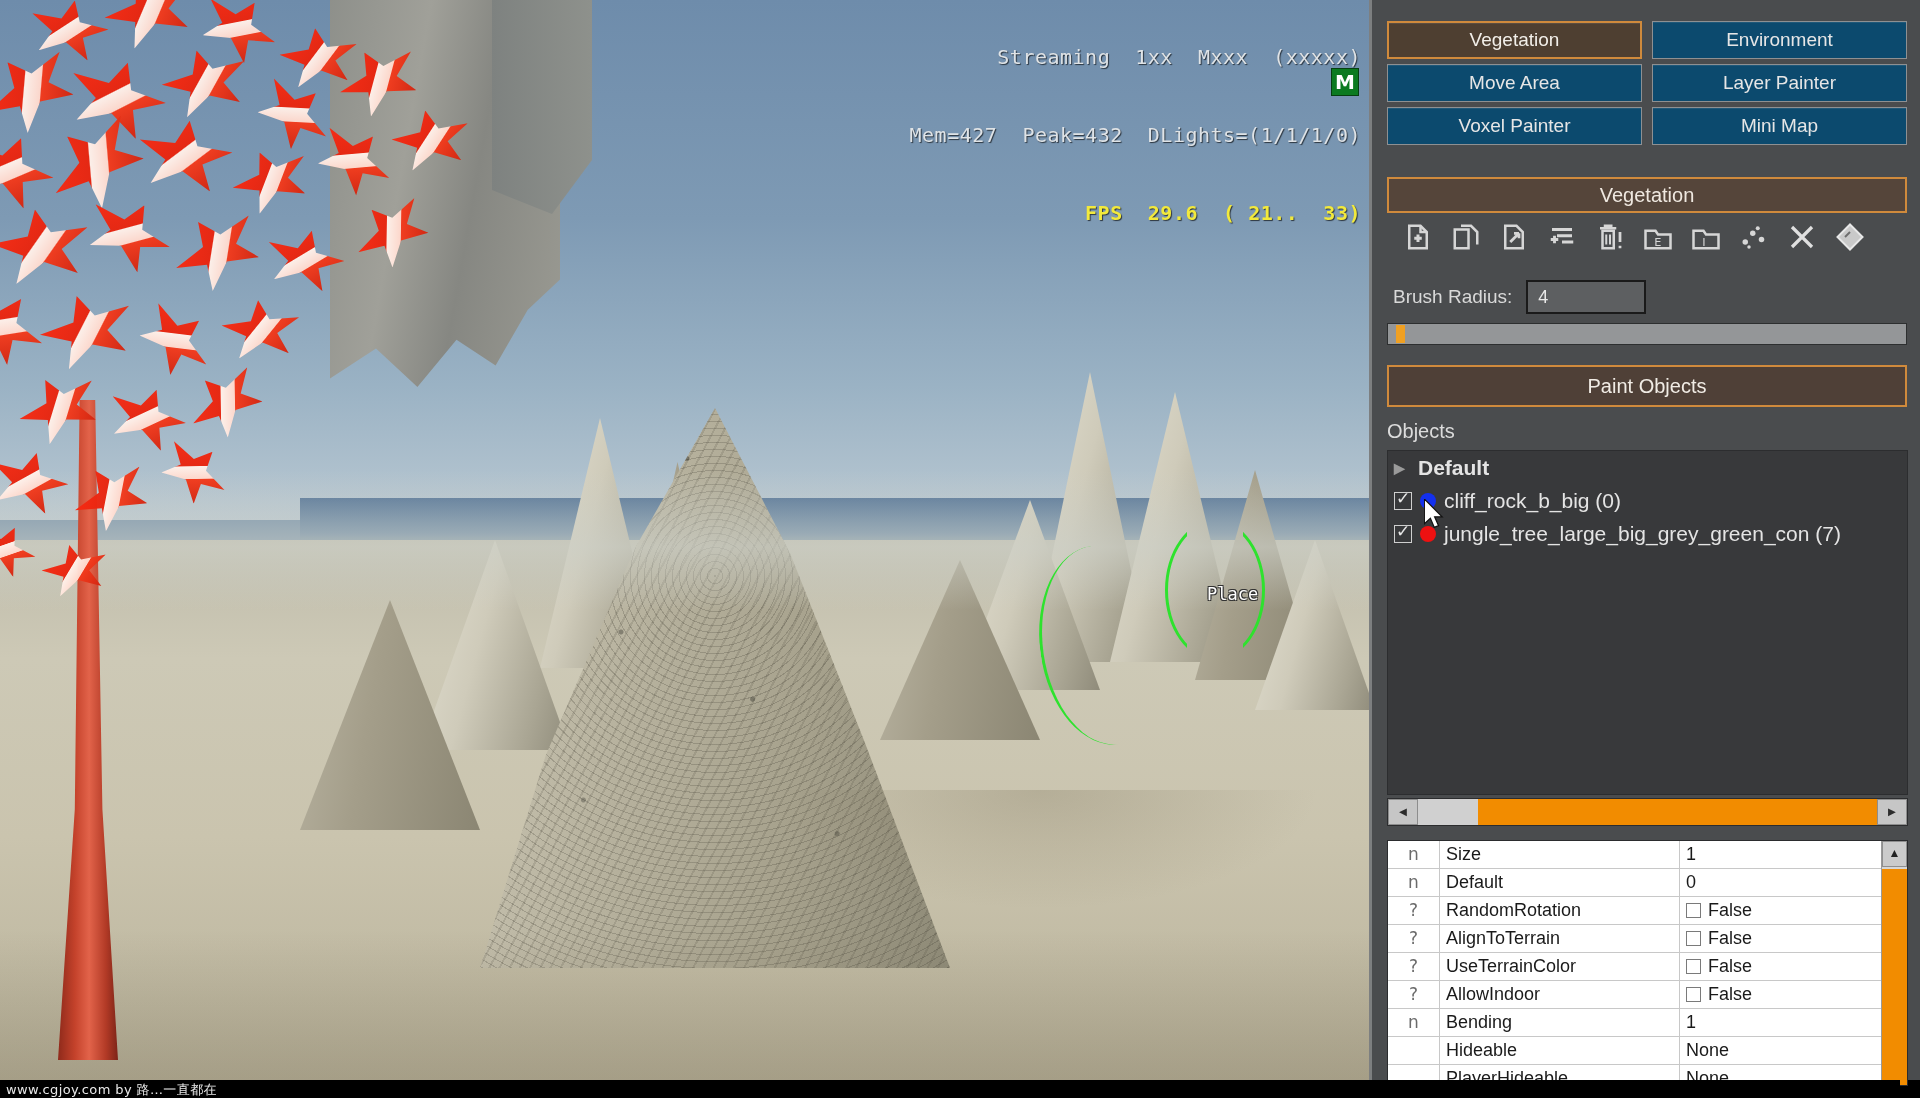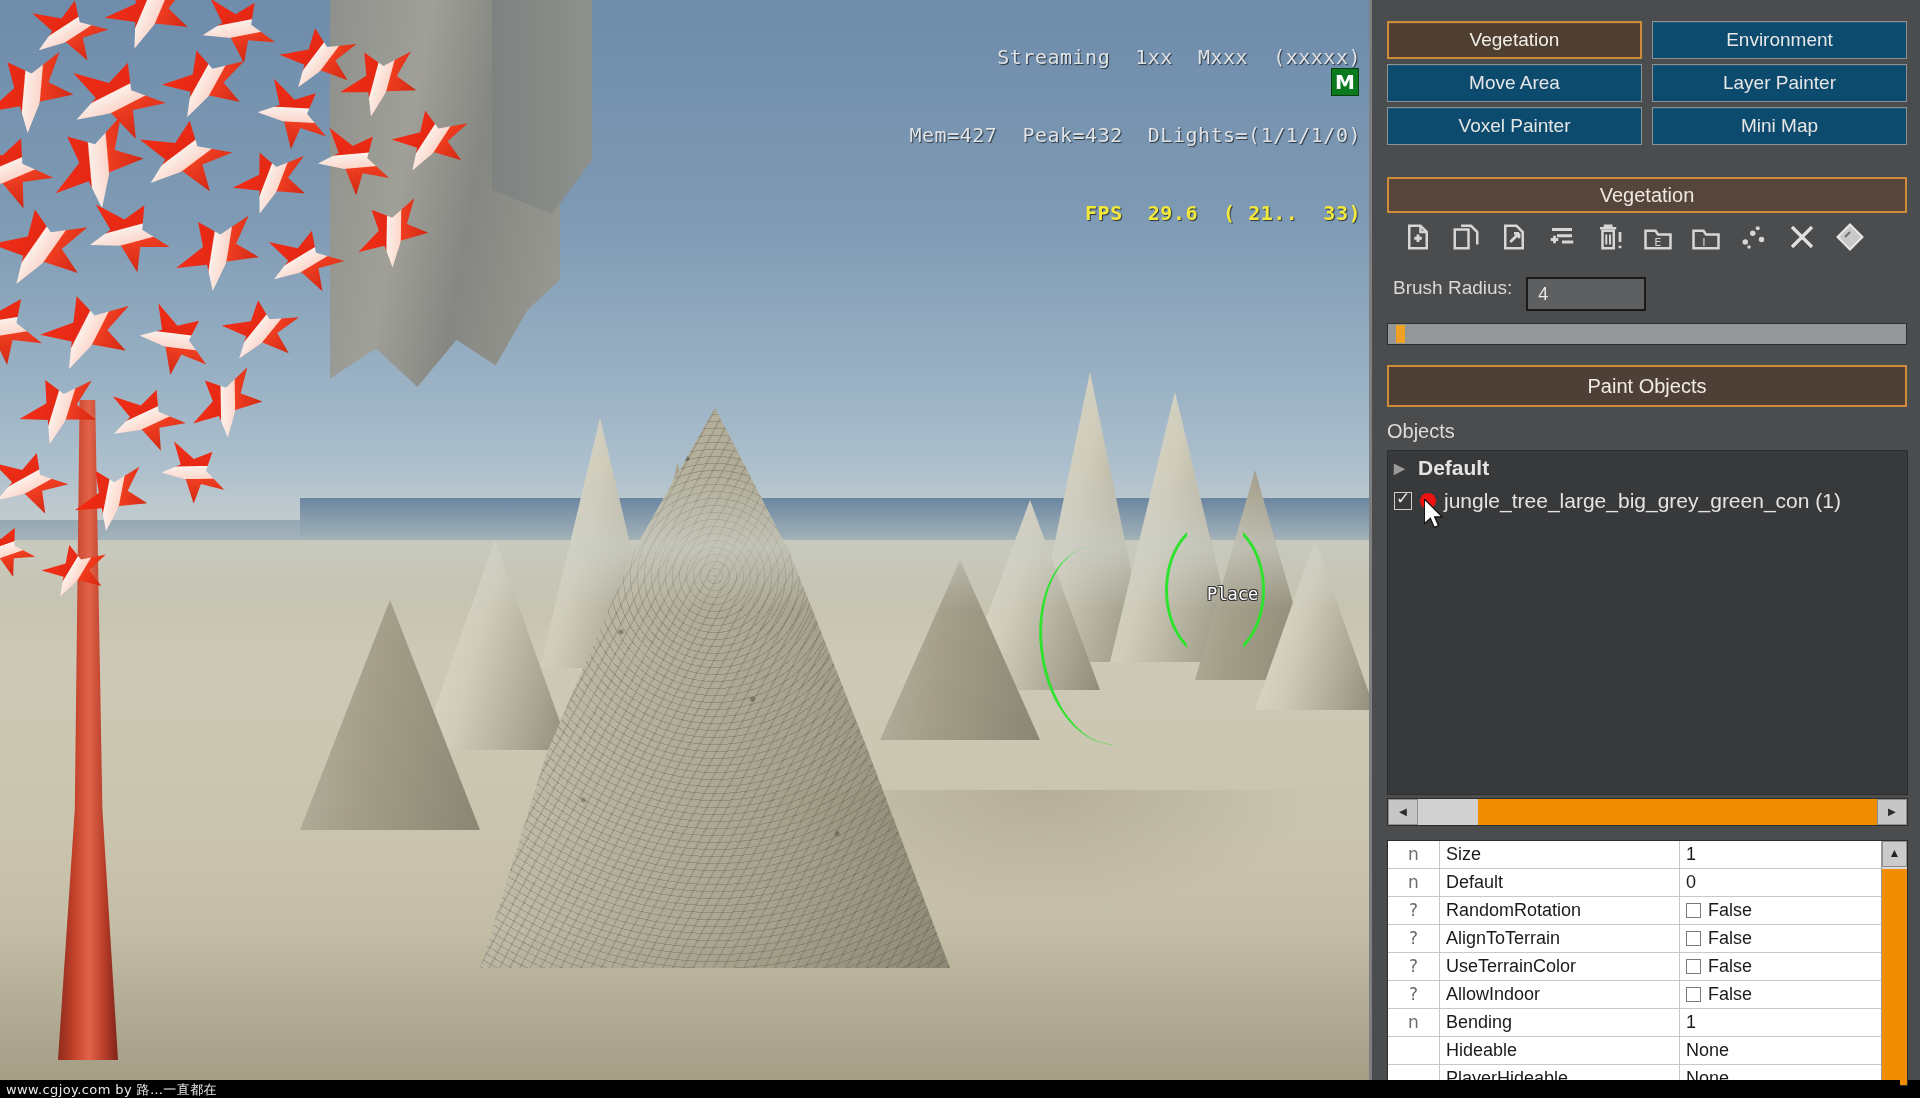--- a/index.html
+++ b/index.html
@@ -165,21 +165,21 @@
   }
 
   #toolbar-icons {
     position:absolute; left:14px; top:212px; width:515px; height:50px;
     display:flex; align-items:center; gap:18px; padding-left:12px;
   }
   #toolbar-icons .ticon { width:30px; height:30px; display:block; }
 
   #brush-row {
     position:absolute; left:16px; top:277px; width:515px; height:40px;
-    display:flex; align-items:flex-start; gap:14px;
+    display:flex; align-items:center; gap:14px;
   }
   #brush-label { color:#d9d9d9; font-size:19px; }
   #brush-input {
     width:120px; height:34px; background:#5d5f61; border:2px solid #1a1a1a;
     color:#e8e8e8; font-size:18px; padding:0 10px; line-height:30px;
   }
   #brush-slider {
     position:absolute; left:10px; top:323px; width:520px; height:22px;
     background:#949698; border:1px solid #2d2f30;
   }
@@ -450,22 +450,27 @@
       <div id="paint-objects-btn">Paint Objects</div>
       <div id="objects-label">Objects</div>
 
       <div id="objects-list">
         <div class="tree-row group">
           <span class="arrow">▶</span>
           <span>Default</span>
         </div>
         <div class="tree-row">
           <span class="cb"></span>
+          <span class="disc" style="background:#1330ee"></span>
+          <span>cliff_rock_b_big (0)</span>
+        </div>
+        <div class="tree-row">
+          <span class="cb"></span>
           <span class="disc" style="background:#ee1111"></span>
-          <span>jungle_tree_large_big_grey_green_con (1)</span>
+          <span>jungle_tree_large_big_grey_green_con (7)</span>
         </div>
 
         <div style="position:absolute;left:36px;top:48px;width:22px;height:30px;pointer-events:none">
           <svg viewBox="0 0 12 18" width="22" height="32">
               <path d="M0 0 L0 14 L3.4 10.8 L5.6 16 L8 15 L5.8 10 L10 10 Z" fill="#fff" stroke="#111" stroke-width=".7"></path>
             </svg>
         </div>
       </div>
 
       <div id="objects-hscroll">

